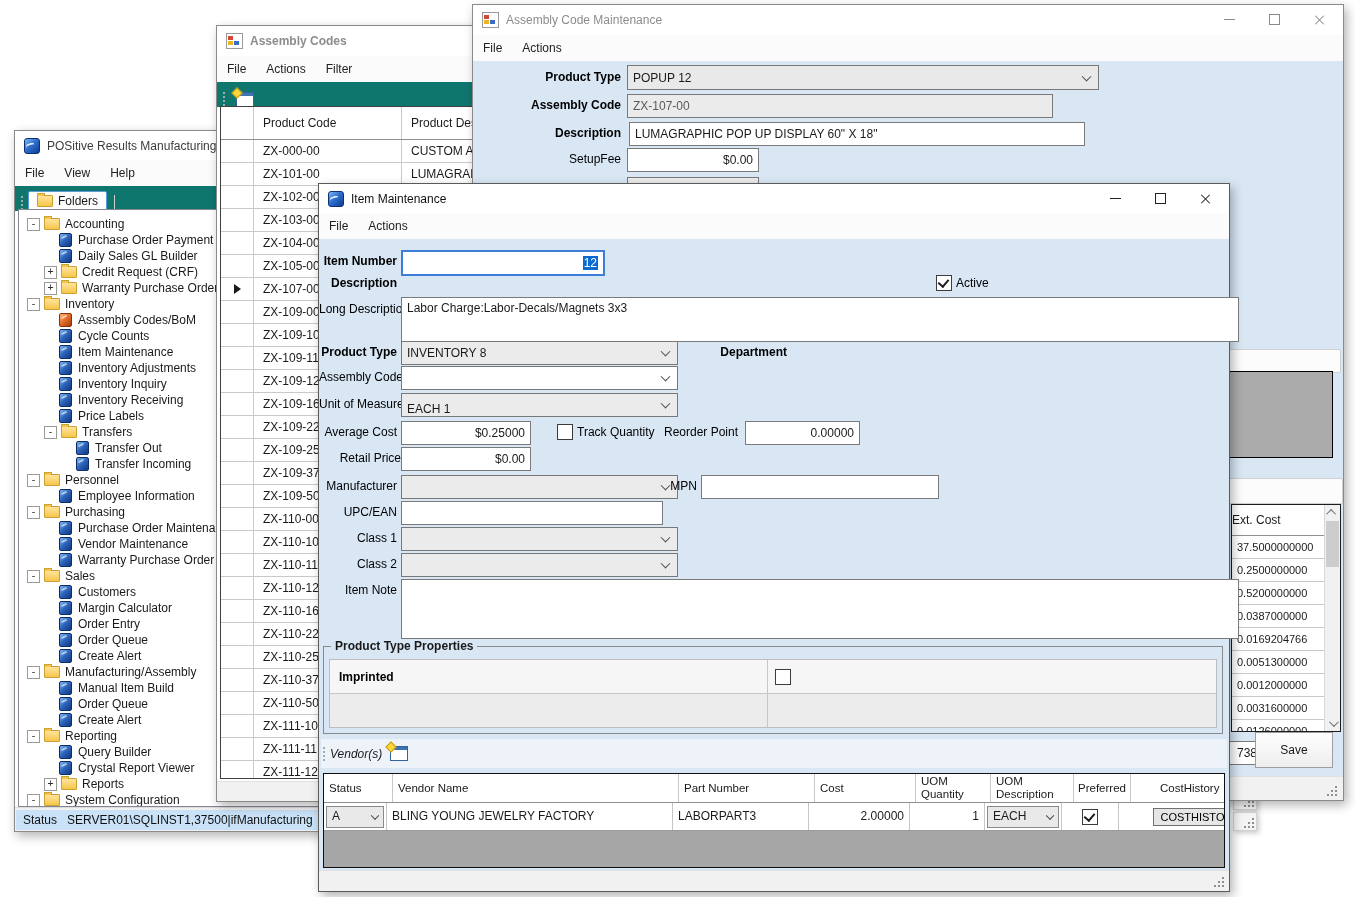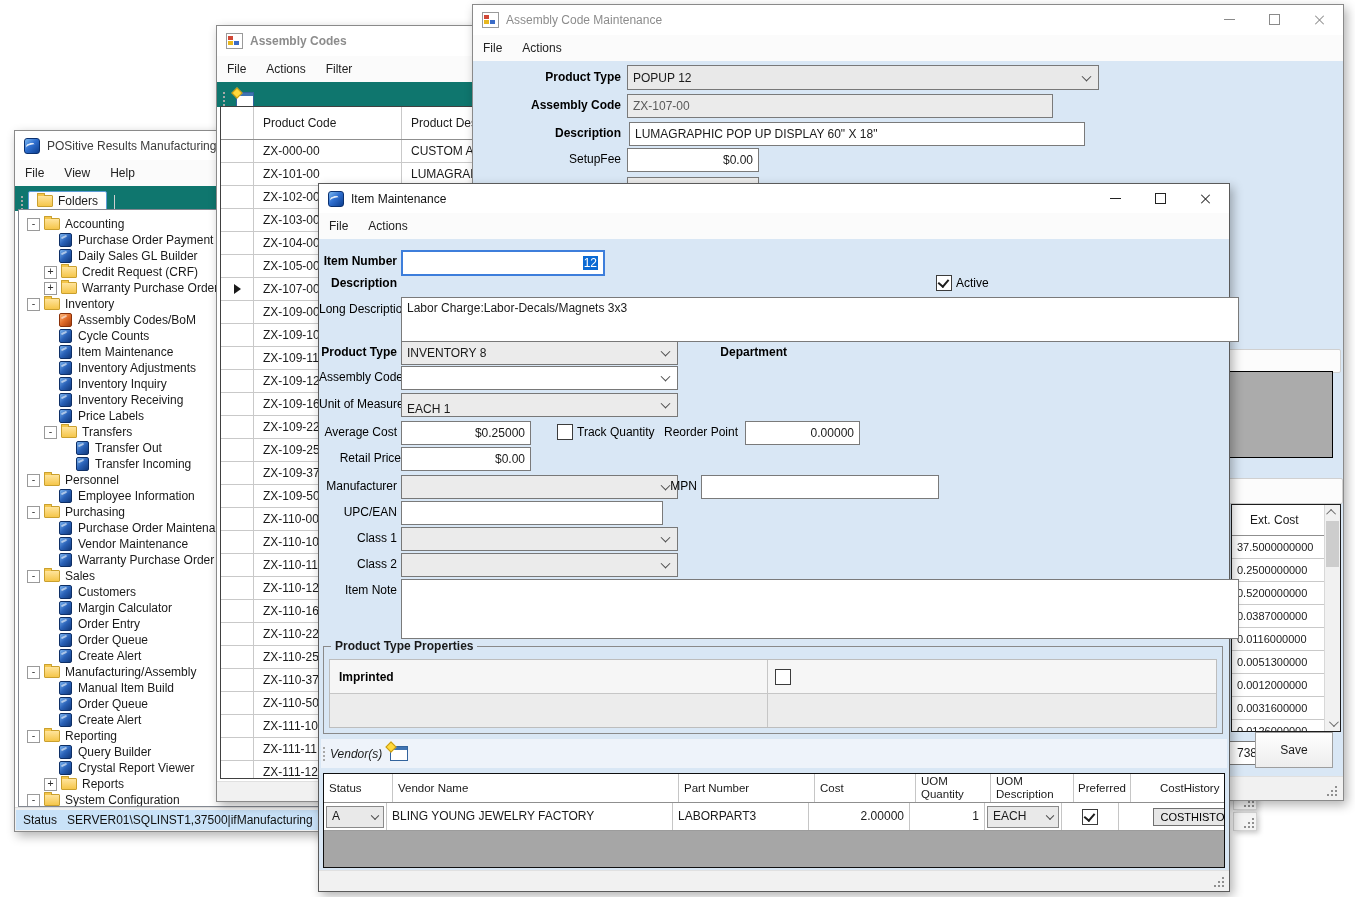--- a/index.html
+++ b/index.html
@@ -93,21 +93,21 @@
   .c-uomd{width:72px;flex:0 0 auto;}
   .c-pref{width:46px;flex:0 0 auto;justify-content:center;}
   .c-hist{width:104px;flex:0 0 auto;justify-content:center;margin-left:24px;}
   .mini-combo{position:relative;background:#e9e9e9;border:1px solid #8a8a8a;height:20px;display:flex;align-items:center;padding:0 14px 0 5px;font-size:12px;}
   .mini-combo::after{content:"";position:absolute;right:5px;top:50%;width:5px;height:5px;border-right:1px solid #4c4c4c;border-bottom:1px solid #4c4c4c;transform:translateY(-70%) rotate(45deg);}
   .cb-inline{position:relative;width:14px;height:14px;border:1px solid #3c3c3c;background:#fff;}
   .cb-inline.checked::after{content:"";position:absolute;left:3px;top:1px;width:5px;height:8px;border-right:2px solid #1d1d1d;border-bottom:2px solid #1d1d1d;transform:rotate(40deg);}
   .btn-hist{background:#e6e6e6;border:1px solid #707070;font-size:11px;padding:2px 6px;font-family:inherit;}
   
   .ext-grid{position:absolute;background:#fff;border:1px solid #1c1c1c;overflow:hidden;}
-  .ext-header{height:30px;display:flex;align-items:center;padding-left:18px;border-bottom:1px solid #8f8f8f;font-size:12px;background:#fff;}
+  .ext-header{height:30px;display:flex;align-items:center;padding-left:0;border-bottom:1px solid #8f8f8f;font-size:12px;background:#fff;}
   .ext-row{height:22px;display:flex;align-items:center;padding-left:5px;border-bottom:1px solid #c9c9c9;font-size:11px;background:#fff;}
   .vscroll{position:absolute;right:0;top:0;bottom:0;width:15px;background:#f1f1f1;border-left:1px solid #d8d8d8;}
   .varrow{position:absolute;left:0;right:0;height:15px;display:flex;align-items:center;justify-content:center;}
   .varrow.up{top:0;} .varrow.down{bottom:0;}
   .chev-up{width:6px;height:6px;border-left:1px solid #6a6a6a;border-top:1px solid #6a6a6a;transform:rotate(45deg) translateY(2px);}
   .chev-down{width:6px;height:6px;border-right:1px solid #6a6a6a;border-bottom:1px solid #6a6a6a;transform:rotate(45deg) translateY(-2px);}
   .vthumb{position:absolute;left:1px;right:1px;top:16px;height:46px;background:#cdcdcd;}
   .btn{display:flex;align-items:center;justify-content:center;background:linear-gradient(#fefefe,#ededed);border:1px solid #9e9e9e;font-size:12px;}
   .footerstrip{position:absolute;left:0;right:0;bottom:0;background:#f1f1f1;border-top:1px solid #e0e0e0;}
   .folders-btn{display:inline-flex;align-items:center;gap:5px;border:1px solid #5b9bd5;border-radius:2px;background:#fdfdfd;padding:2px 8px;font-size:12px;}
@@ -564,21 +564,21 @@
       <div style="position:absolute;left:690px;top:417px;width:178px;height:24px;background:#fcfcfc;border:1px solid #d0d0d0;border-radius:2px;"></div>
 
       <div class="ext-grid" style="left:758px;top:443px;width:108px;height:226px;">
         <div style="margin-right:15px;">
           <div class="ext-header">Ext. Cost</div>
           <div id="ext-rows">
               <div class="ext-row">37.5000000000</div>
               <div class="ext-row">0.2500000000</div>
               <div class="ext-row">0.5200000000</div>
               <div class="ext-row">0.0387000000</div>
-              <div class="ext-row">0.0116000000</div>
+              <div class="ext-row">0.0169204766</div>
               <div class="ext-row">0.0051300000</div>
               <div class="ext-row">0.0012000000</div>
               <div class="ext-row">0.0031600000</div>
               <div class="ext-row">0.0126000000</div>
             </div>
         </div>
         <div class="vscroll">
           <span class="varrow up">
               <span class="chev-up"></span>
             </span>

